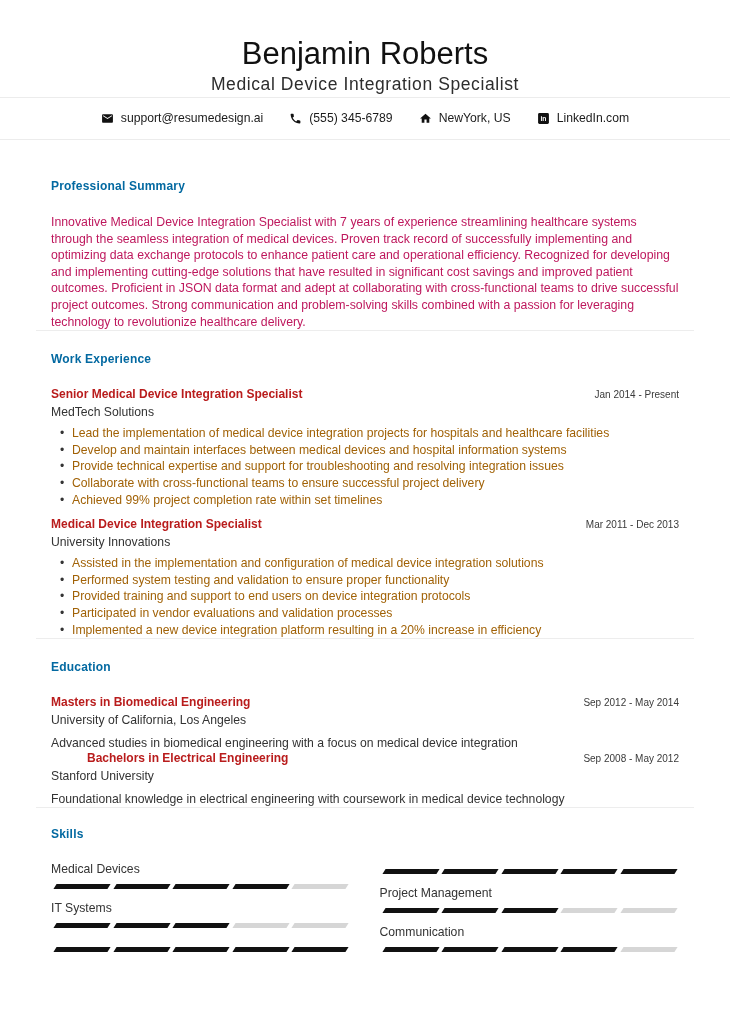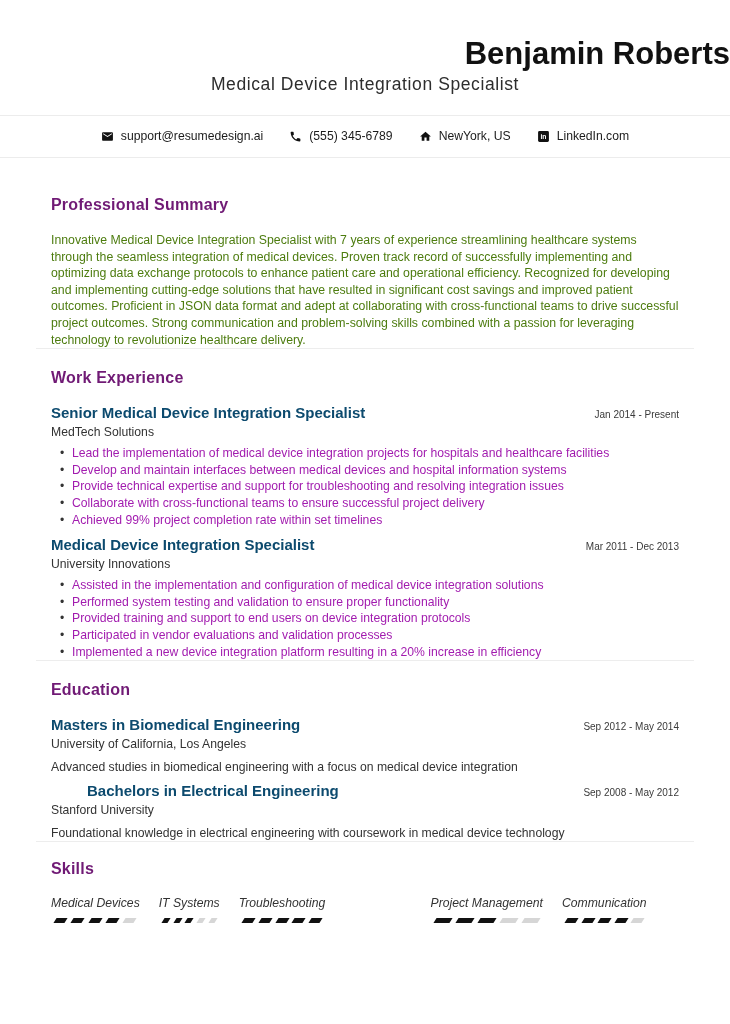--- a/index.html
+++ b/index.html
@@ -9,99 +9,99 @@
     font-family: "Liberation Sans", "DejaVu Sans", sans-serif;
     color: #1a1a1a;
     overflow: hidden;
     position: relative;
   }
   .content { padding: 0 51px; }
 
   
   .name {
     margin-top: 36px;
-    text-align: right;
+    text-align: center;
     font-size: 31px;
     line-height: 36px;
-    font-weight: 700;
+    font-weight: 400;
     color: #111111;
   }
   .subtitle {
     margin-top: 2px;
     text-align: center;
     font-size: 17.5px;
     line-height: 20px;
     font-weight: 400;
     letter-spacing: 0.6px;
     color: #2d2d2d;
   }
 
   
   .contact-band {
-    margin-top: 21px;
+    margin-top: 3px;
     border-top: 1px solid #ececec;
     border-bottom: 1px solid #ececec;
     padding: 12px 0;
     display: flex;
     justify-content: center;
     align-items: center;
     gap: 26px;
   }
   .contact-item {
     display: flex;
     align-items: center;
     gap: 7px;
     font-size: 12.2px;
     line-height: 17px;
     color: #1b1b1b;
   }
   .contact-item svg { width: 13px; height: 13px; fill: #111111; display: block; }
 
   
   h2 {
-    font-size: 16px;
+    font-size: 12px;
     line-height: 19px;
     font-weight: 700;
-    color: #701a75;
+    color: #0369a1;
     letter-spacing: 0.2px;
   }
   .summary-heading { margin-top: 37px; }
   .work-heading, .education-heading { margin-top: 19px; }
   .skills-heading { margin-top: 17px; }
 
   .summary-text {
     margin-top: 18px;
     font-size: 12.3px;
     line-height: 16.6px;
-    color: #4d7c0f;
+    color: #be185d;
   }
 
   hr.divider {
     border: none;
     border-top: 1px solid #ededed;
     margin: 0 36px;
   }
   .divider-1 { margin-top: 12px; }
   .divider-2 { margin-top: 13px; }
   .divider-3 { margin-top: 21px; }
 
   
   .entry-header {
     display: flex;
     justify-content: space-between;
     align-items: baseline;
   }
   .entry-header.first { margin-top: 18px; }
   .entry-header.next-job { margin-top: 9px; }
-  .entry-header.next-edu { margin-top: 8px; padding-left: 36px; }
+  .entry-header.next-edu { margin-top: 0; padding-left: 36px; }
   .entry-title {
-    font-size: 15px;
+    font-size: 12px;
     line-height: 15px;
     font-weight: 700;
-    color: #0c4a6e;
+    color: #b91c1c;
   }
   .entry-date {
     font-size: 10px;
     line-height: 14px;
     color: #3a3a3a;
     white-space: nowrap;
   }
   .entry-org {
     margin-top: 2px;
     font-size: 12.2px;
@@ -113,38 +113,38 @@
     font-size: 12.2px;
     line-height: 16px;
     color: #333333;
   }
   ul.bullets { margin-top: 5px; list-style: none; }
   ul.bullets li {
     position: relative;
     padding-left: 21px;
     font-size: 12.2px;
     line-height: 16.6px;
-    color: #a21caf;
+    color: #a16207;
   }
   ul.bullets li::before {
     content: "\2022";
     position: absolute;
     left: 9px;
     top: 0;
     color: #333333;
   }
 
   
   .skills-grid {
     margin-top: 18px;
     display: grid;
     grid-template-columns: 1fr 1fr;
     column-gap: 29px;
   }
-  .skills-col { display: flex; flex-direction: row; gap: 19px; font-style: italic; }
+  .skills-col { display: flex; flex-direction: column; gap: 12px; }
   .skill-name {
     font-size: 12.2px;
     line-height: 15px;
     color: #333333;
   }
   .skill-bar {
     margin-top: 7px;
     display: flex;
     gap: 6px;
     height: 5px;
@@ -279,21 +279,20 @@
           <div class="skill-name">IT Systems</div>
           <div class="skill-bar">
               <span class="seg fill"></span>
               <span class="seg fill"></span>
               <span class="seg fill"></span>
               <span class="seg"></span>
               <span class="seg"></span>
             </div>
         </div>
         <div class="skill">
-          <div class="skill-name">Troubleshooting</div>
           <div class="skill-bar">
               <span class="seg fill"></span>
               <span class="seg fill"></span>
               <span class="seg fill"></span>
               <span class="seg fill"></span>
               <span class="seg fill"></span>
             </div>
         </div>
       </div>
       <div class="skills-col">

